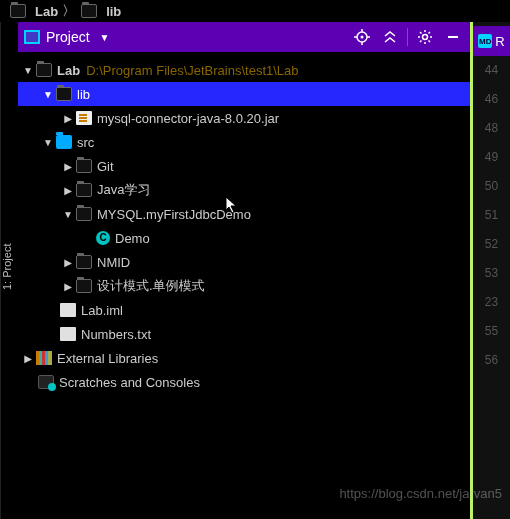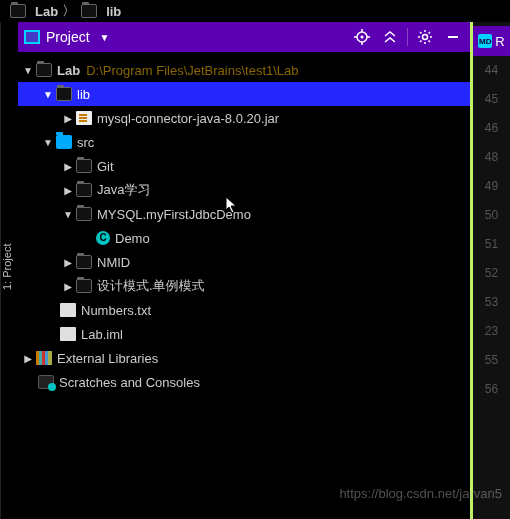--- a/index.html
+++ b/index.html
@@ -324,27 +324,27 @@
         <span class="label">NMID</span>
       </div>
 
       <div class="row" style="padding-left:44px">
         <span class="arrow">▶</span>
         <span class="icon folder-black"></span>
         <span class="label">设计模式.单例模式</span>
       </div>
 
       <div class="row" style="padding-left:40px">
+        <span class="icon file-iml"></span>
+        <span class="label">Lab.iml</span>
+      </div>
+
+      <div class="row" style="padding-left:40px">
         <span class="icon file-txt"></span>
         <span class="label">Numbers.txt</span>
-      </div>
-
-      <div class="row" style="padding-left:40px">
-        <span class="icon file-iml"></span>
-        <span class="label">Lab.iml</span>
       </div>
 
       <div class="row" style="padding-left:4px">
         <span class="arrow">▶</span>
         <span class="icon lib-icon"></span>
         <span class="label">External Libraries</span>
       </div>
 
       <div class="row" style="padding-left:18px">
         <span class="icon scratch-icon"></span>
@@ -353,21 +353,20 @@
 
     </div>
   </div>
 
   <div class="gutter">
     <div class="gutter-head">
       <span class="gutter-md-box">MD</span>
       <span class="gutter-head-text">R</span>
     </div>
     <div class="ln">44</div>
-    <div class="ln">45</div>
     <div class="ln">46</div>
     <div class="ln">48</div>
     <div class="ln">49</div>
     <div class="ln">50</div>
     <div class="ln">51</div>
     <div class="ln">52</div>
     <div class="ln">53</div>
     <div class="ln">23</div>
     <div class="ln">55</div>
     <div class="ln">56</div>

